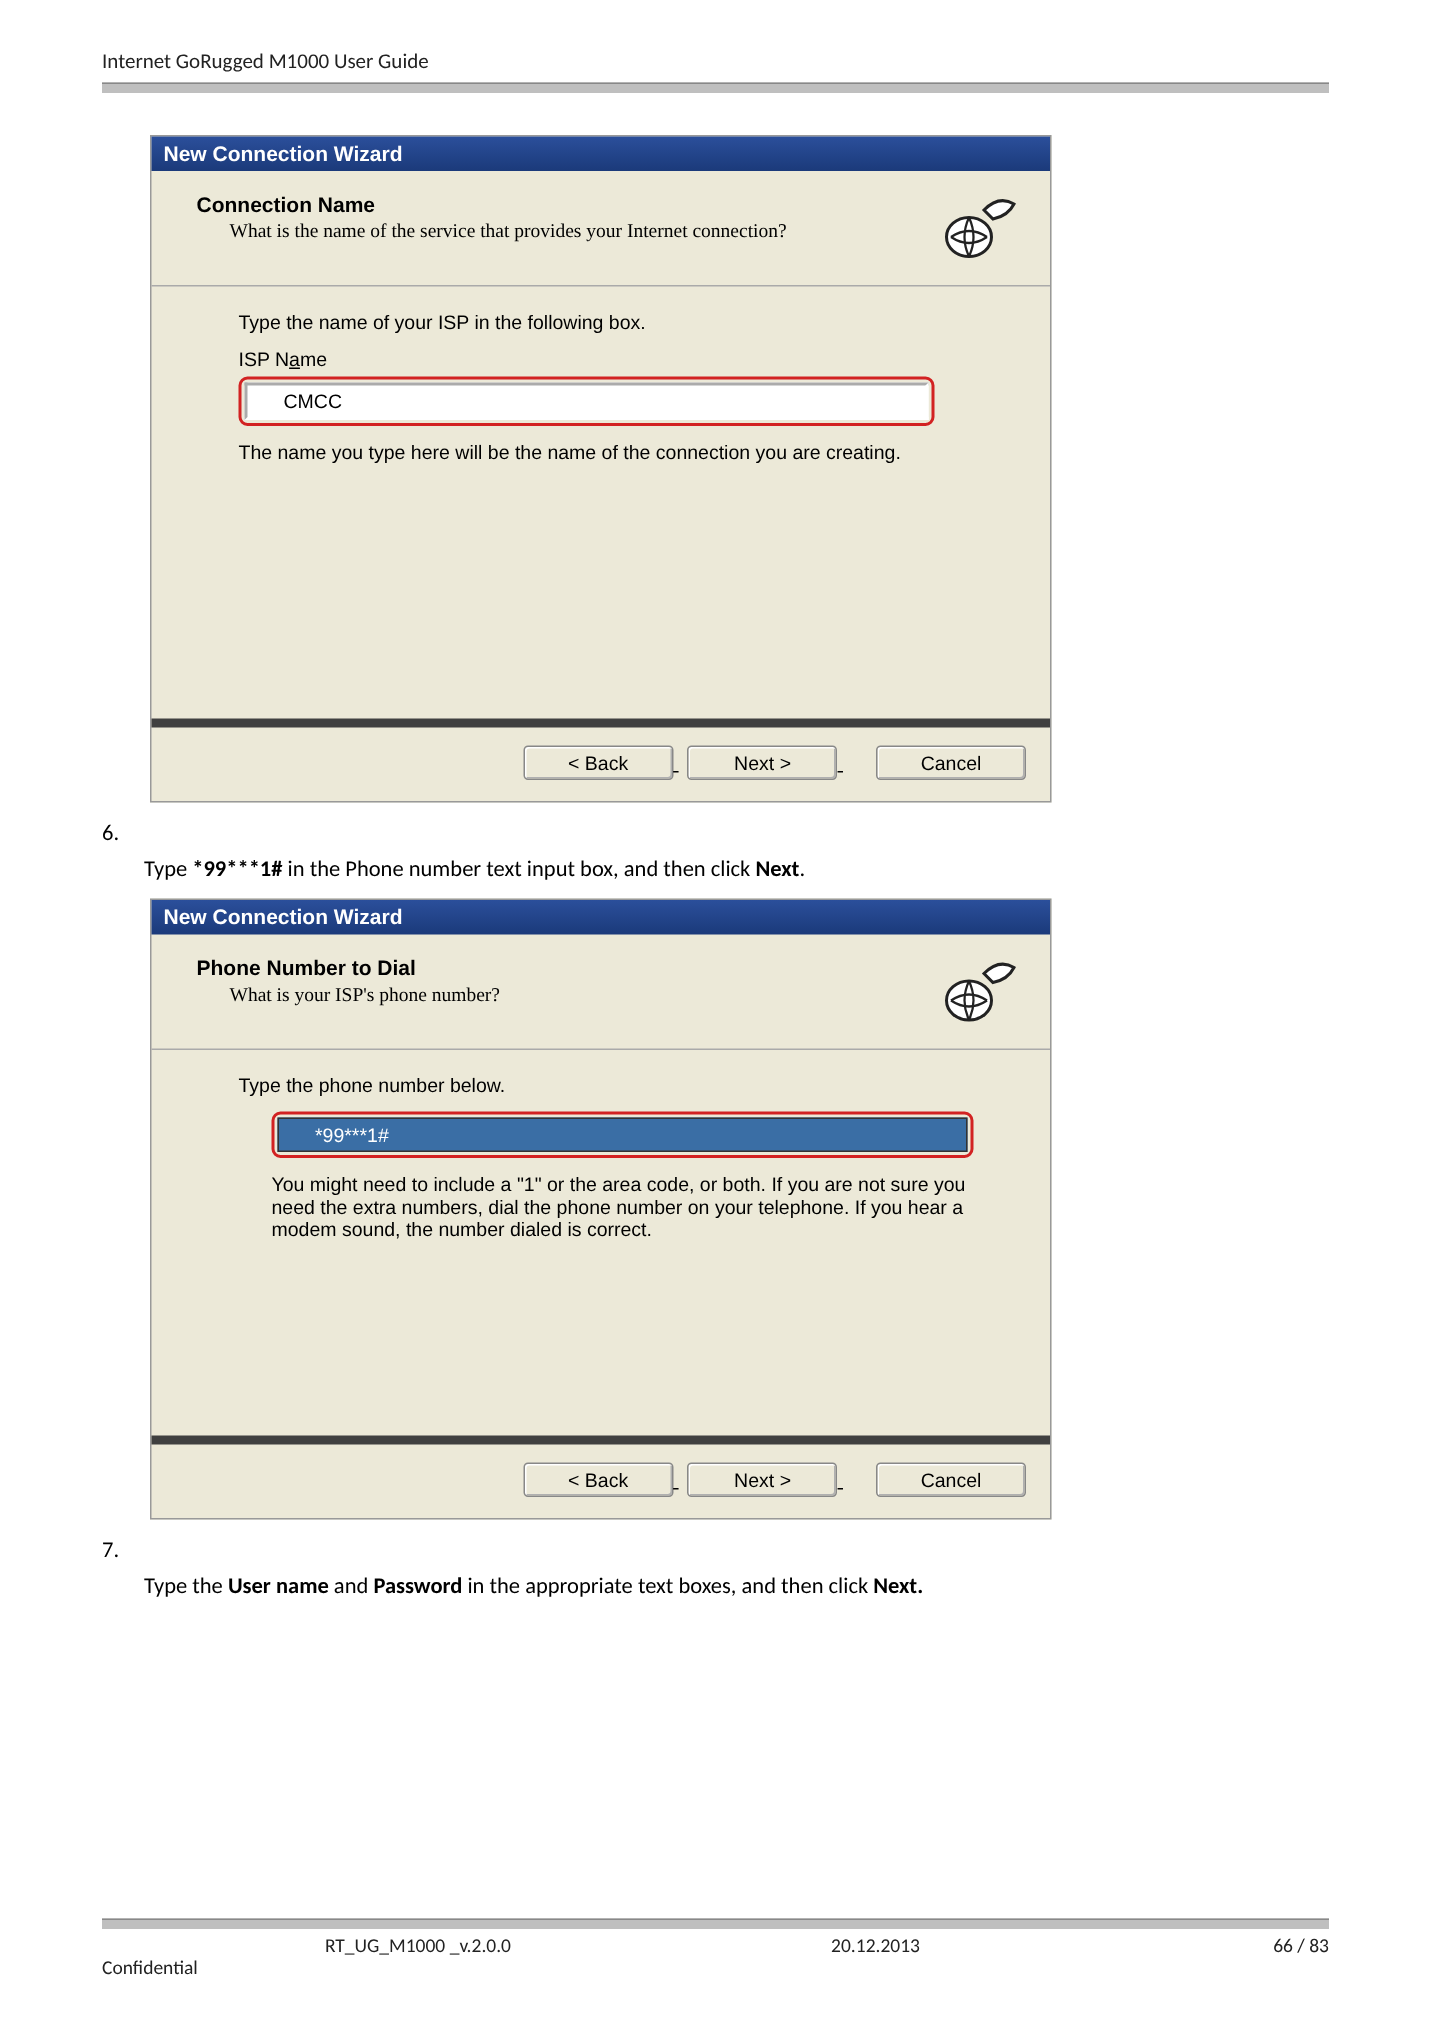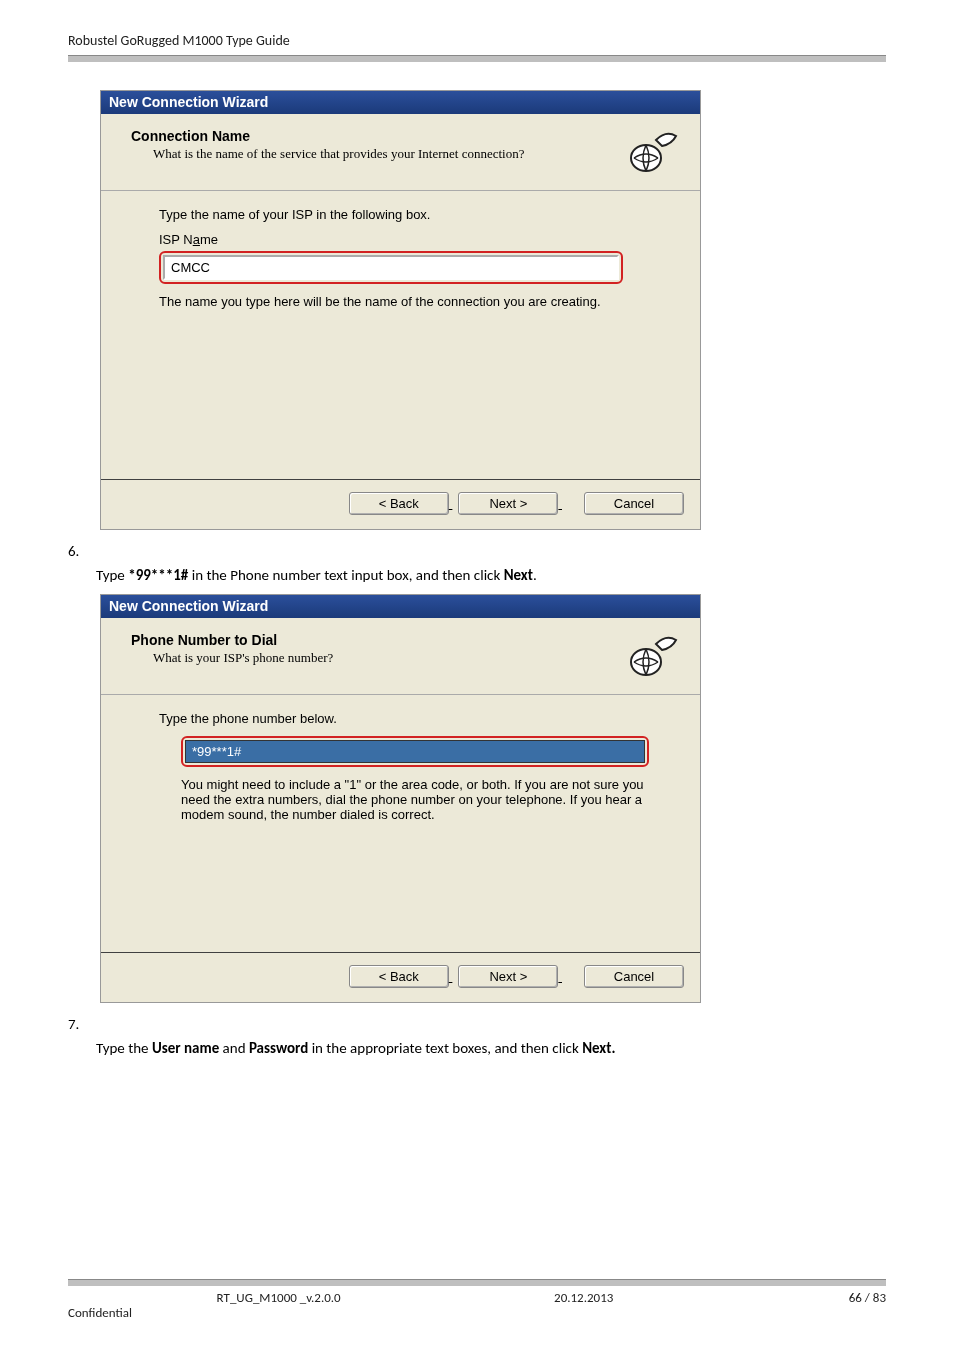--- a/index.html
+++ b/index.html
@@ -96,41 +96,41 @@
     padding: 2px;
     display: inline-block;
     width: 456px;
   }
   .highlight-box input,
   .highlight-box-thin input {
     width: 100%;
     box-sizing: border-box;
     font-family: Tahoma, Verdana, sans-serif;
     font-size: 13px;
-    padding: 3px 6px;
+    padding: 3px 24px;
     border: 2px inset #fff;
     background: #fff;
   }
   .highlight-box-thin {
     border: 2px solid #d22222;
     border-radius: 6px;
     padding: 2px;
     width: 460px;
   }
   .note {
     margin-top: 10px;
   }
   .body-spacer-lg {
     height: 160px;
   }
   .body-spacer-md {
     height: 120px;
   }
   .button-row {
-    border-top: 1px solid #404040;
+    border-top: 6px solid #404040;
     padding: 12px 16px 14px 0;
     text-align: right;
     text-decoration: underline;
   }
   .win-btn {
     font-family: Tahoma, Verdana, sans-serif;
     font-size: 13px;
     background: #ece9d8;
     border: 1px solid #888;
     border-radius: 3px;
@@ -190,21 +190,21 @@
   }
   .footer-row2 {
     font-size: 13px;
     color: #222;
   }
 </style>
 </head>
 <body>
 
 <div class="page">
-  <div class="doc-header">Robustel GoRugged M1000 Type Guide</div>
+  <div class="doc-header">Internet GoRugged M1000 User Guide</div>
   <div class="doc-header-rule"></div>
 
   <div class="dialog">
     <div class="title-bar">New Connection Wizard</div>
     <div class="dialog-head">
       <div class="dialog-head-text">
         <div class="dh-title">Connection Name</div>
         <div class="dh-sub">What is the name of the service that provides your Internet connection?</div>
       </div>
       <svg class="head-icon" viewBox="0 0 54 48">

